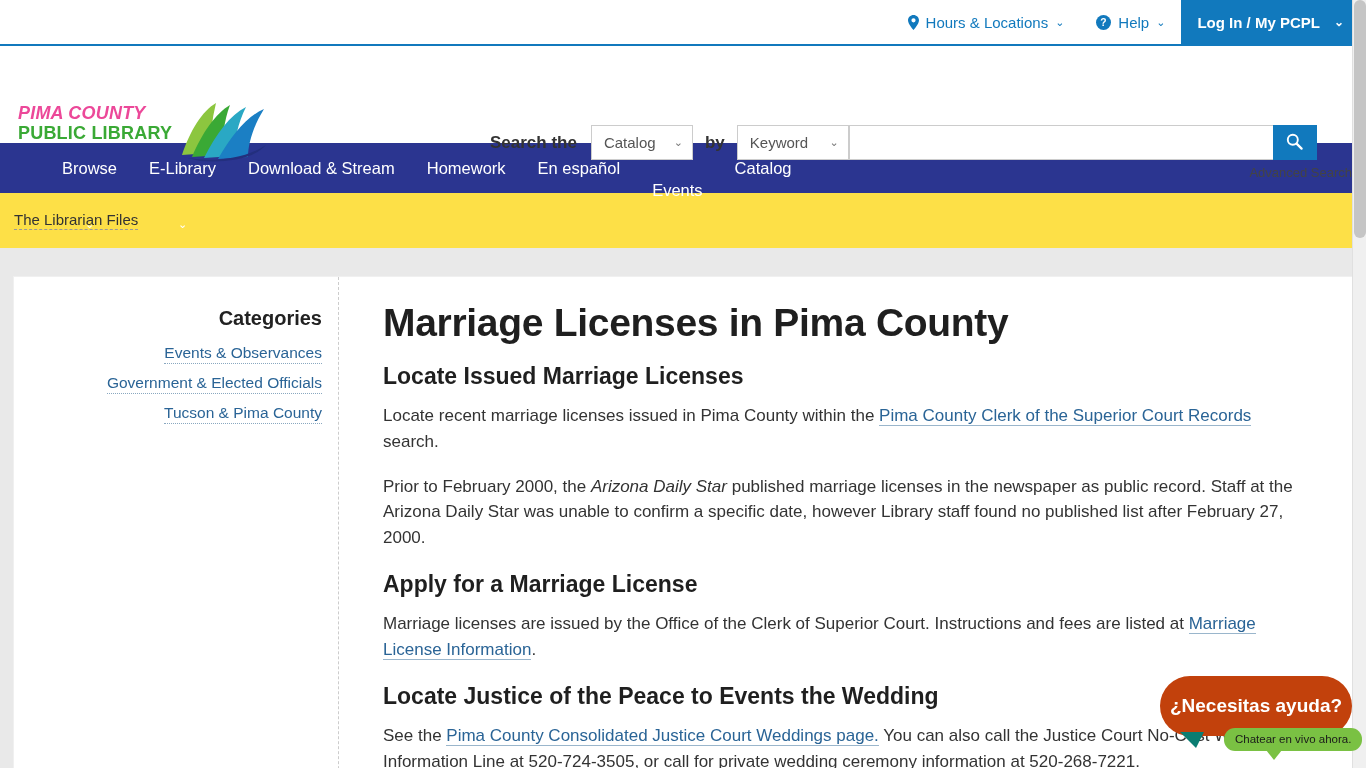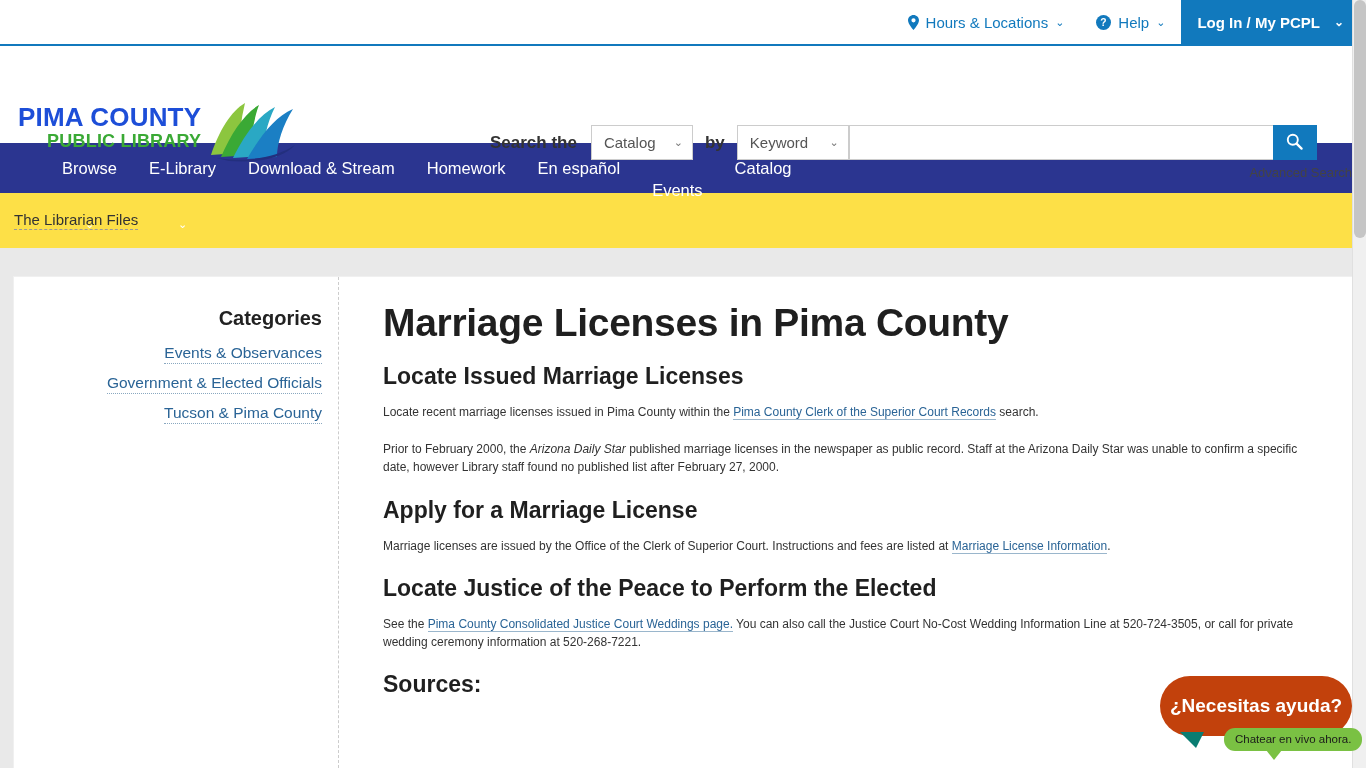--- a/index.html
+++ b/index.html
@@ -58,25 +58,26 @@
   }
   .logo-wrap {
     position: absolute;
     left: 18px; top: 58px;
     display: flex;
     align-items: flex-start;
     cursor: pointer;
   }
   .logo-text { line-height: 1; }
   .logo-line1 {
-    font-size: 26px;
+    font-size: 18px;
     font-weight: bold;
     letter-spacing: 0.2px;
-    color: #1d4ed8;
+    color: #ec4899;
     font-family: "Liberation Sans", sans-serif;
+    font-style: italic;
   }
   .logo-line2 {
     font-size: 18px;
     font-weight: bold;
     letter-spacing: 0.2px;
     color: #3aa935;
     margin-top: 2px;
     text-align: right;
   }
   .logo-mark { margin-left: 4px; margin-top: -3px; }
@@ -239,21 +240,21 @@
   }
   .article h2 {
     margin: 20px 0 13px 0;
     font-size: 23px;
     font-weight: bold;
     color: #1f1f1f;
   }
   .article h2.first { margin-top: 0; }
   .article p {
     margin: 0 0 19px 0;
-    font-size: 12px;
+    font-size: 17px;
     line-height: 1.52;
     color: #333;
   }
   .article a.inline {
     color: #2a6496;
     border-bottom: 1px solid #9ab6cc;
     cursor: pointer;
   }
   .article em { font-style: italic; }
 
@@ -448,21 +449,21 @@
   <main class="article">
     <h1>Marriage Licenses in Pima County</h1>
 
     <h2 class="first">Locate Issued Marriage Licenses</h2>
     <p><span>Locate recent marriage licenses issued in Pima County within the </span><a class="inline">Pima County Clerk of the Superior Court Records</a><span> search.</span></p>
     <p><span>Prior to February 2000, the </span><em>Arizona Daily Star</em><span> published marriage licenses in the newspaper as public record. Staff at the Arizona Daily Star was unable to confirm a specific date, however Library staff found no published list after February 27, 2000.</span></p>
 
     <h2>Apply for a Marriage License</h2>
     <p><span>Marriage licenses are issued by the Office of the Clerk of Superior Court. Instructions and fees are listed at </span><a class="inline">Marriage License Information</a><span>.</span></p>
 
-    <h2>Locate Justice of the Peace to Perform the Elected</h2>
+    <h2>Locate Justice of the Peace to Events the Wedding</h2>
     <p><span>See the </span><a class="inline">Pima County Consolidated Justice Court Weddings page.</a><span>  You can also call the Justice Court No-Cost Wedding Information Line at 520-724-3505, or call for private wedding ceremony information at 520-268-7221.</span></p>
 
     <h2>Sources:</h2>
   </main>
 </div>
 
 <div class="chat-widget">
   <div class="chat-bubble">¿Necesitas ayuda?</div>
   <div class="chat-sub">Chatear en vivo ahora.</div>
 </div>

